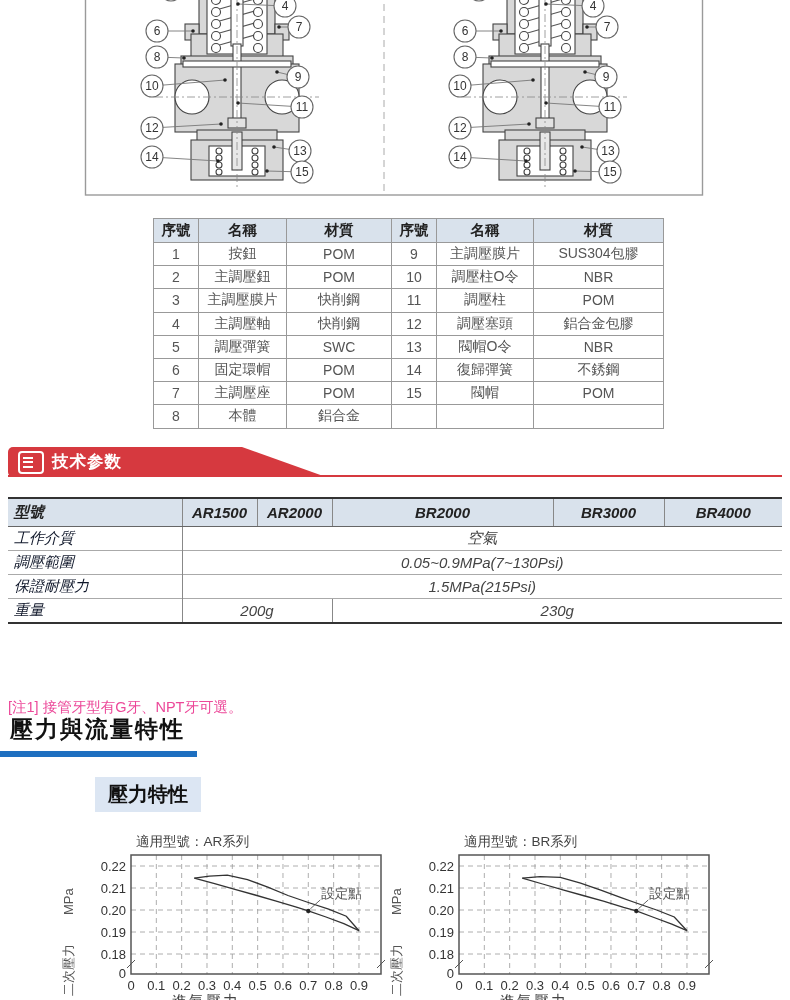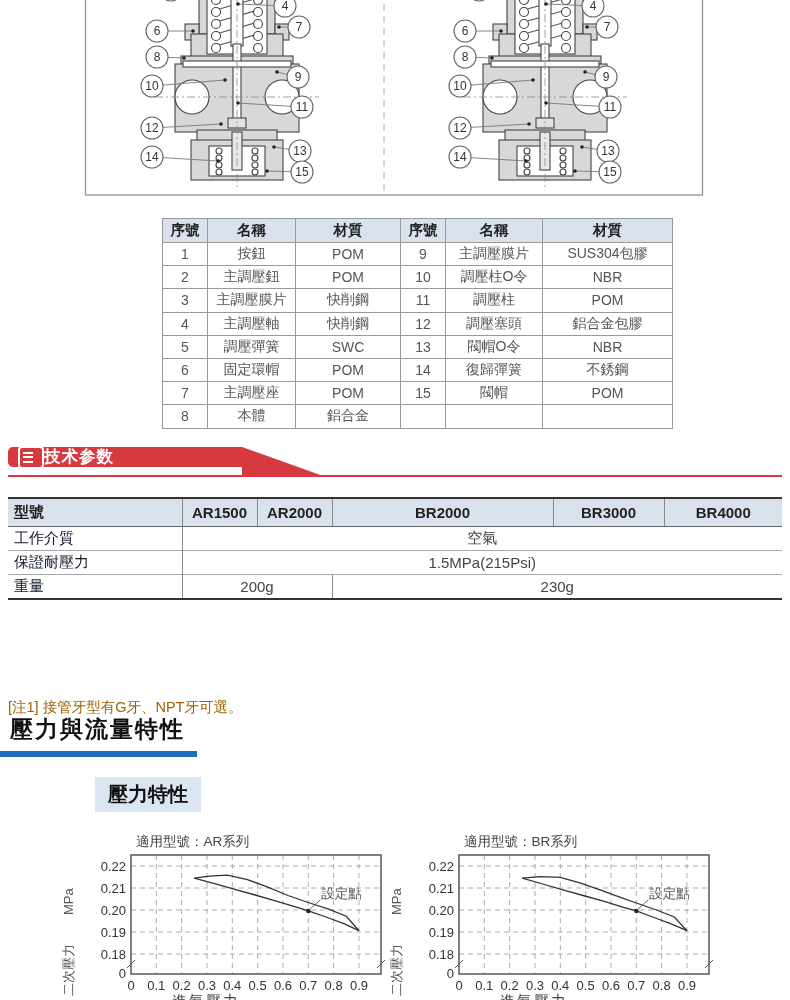--- a/index.html
+++ b/index.html
@@ -9,49 +9,49 @@
   
   #diagram-svg{position:absolute;left:0;top:0;}
   .dbox{fill:#fff;stroke:#9a9a9a;stroke-width:1.4;}
   .divider{stroke:#aaa;stroke-width:1;stroke-dasharray:7 5;}
   .callout{fill:#fff;stroke:#666;stroke-width:1.1;}
   .cnum{font-size:12px;fill:#333;}
   .lead2{stroke:#777;stroke-width:0.9;}
   .cline{stroke:#888;stroke-width:0.8;stroke-dasharray:8 3 2 3;}
 
   
-  .parts{position:absolute;left:162px;top:218px;width:510px;border-collapse:collapse;
+  .parts{position:absolute;left:153px;top:218px;width:510px;border-collapse:collapse;
          table-layout:fixed;font-size:14px;color:#555;}
   .parts th,.parts td{border:1px solid #999;text-align:center;height:22.2px;padding:0;overflow:hidden;}
   .parts th{background:#d9e2ec;color:#222;font-weight:bold;font-size:14.5px;height:23px;}
   .parts{border:1.5px solid #555;}
 
   
-  .ribbon{position:absolute;left:8px;top:447px;height:20px;width:224px;background:#d6393f;
-          border-radius:5px 0 0 5px;display:flex;align-items:center;padding:0 0 0 10px;}
+  .ribbon{position:absolute;left:8px;top:447px;height:30px;width:224px;background:#d6393f;
+          border-radius:5px 0 0 5px;display:flex;align-items:center;gap:8px;padding:0 0 0 10px;}
   .ribbon:after{content:"";position:absolute;right:-84px;top:0;width:0;height:0;
           border-bottom:30px solid #d6393f;border-right:84px solid transparent;}
   .ribbon .label{color:#fff;font-weight:bold;font-size:16.5px;letter-spacing:1px;}
   .doc-icon{width:19px;height:19px;border:2px solid #fff;border-radius:4px;
           display:flex;flex-direction:column;justify-content:center;gap:2.5px;padding-left:3px;}
   .doc-icon i{display:block;width:10px;height:2px;background:#fff;}
   .redline{position:absolute;left:8px;top:475px;width:774px;height:2px;background:#d6393f;}
 
   
   .spec{position:absolute;left:8px;top:497px;width:774px;border-collapse:collapse;
         table-layout:fixed;font-size:15px;border-top:2px solid #333;border-bottom:2px solid #333;}
-  .spec th,.spec td{padding:0;height:23.1px;overflow:hidden;white-space:nowrap;}
+  .spec th,.spec td{padding:0;height:23.1px;overflow:hidden;white-space:nowrap;font-style:italic;}
   .spec thead th{background:#d9e2ec;color:#222;font-weight:bold;height:27px;border-bottom:1.3px solid #666;}
   .spec thead th.lbl{text-align:left;padding-left:6px;}
   .spec tbody tr+tr td{border-top:1px solid #aaa;}
   .spec td.lbl{text-align:left;padding-left:6px;color:#0f172a;}
   .spec .v{border-left:1px solid #888;text-align:center;color:#444;}
   .spec thead .v{color:#222;}
 
-  .note{position:absolute;left:8px;top:698px;font-size:14.5px;color:#a16207;}
+  .note{position:absolute;left:8px;top:698px;font-size:14.5px;color:#ec4899;}
 
   
   .big-title{position:absolute;left:10px;top:714px;font-size:23px;font-weight:bold;color:#111;letter-spacing:2px;}
   .bluebar{position:absolute;left:0;top:751px;width:197px;height:6px;background:#1e6fc0;}
   .badge{position:absolute;left:95px;top:777px;background:#dce6f3;color:#111;
          font-weight:bold;font-size:20px;padding:4px 13px;}
 
   
   .chart{position:absolute;top:831px;}
   #chart-ar{left:58px;} #chart-br{left:386px;}
@@ -335,20 +335,24 @@
         <th class="v">BR3000</th>
         <th class="v">BR4000</th>
       </tr>
     </thead>
     <tbody>
       <tr>
         <td class="lbl">工作介質</td>
         <td class="v" colspan="5">空氣</td>
       </tr>
       <tr>
+        <td class="lbl">調壓範圍</td>
+        <td class="v" colspan="5">0.05~0.9MPa(7~130Psi)</td>
+      </tr>
+      <tr>
         <td class="lbl">保證耐壓力</td>
         <td class="v" colspan="5">1.5MPa(215Psi)</td>
       </tr>
       <tr>
         <td class="lbl">重量</td>
         <td class="v" colspan="2">200g</td>
         <td class="v" colspan="3">230g</td>
       </tr>
     </tbody>
   </table>

